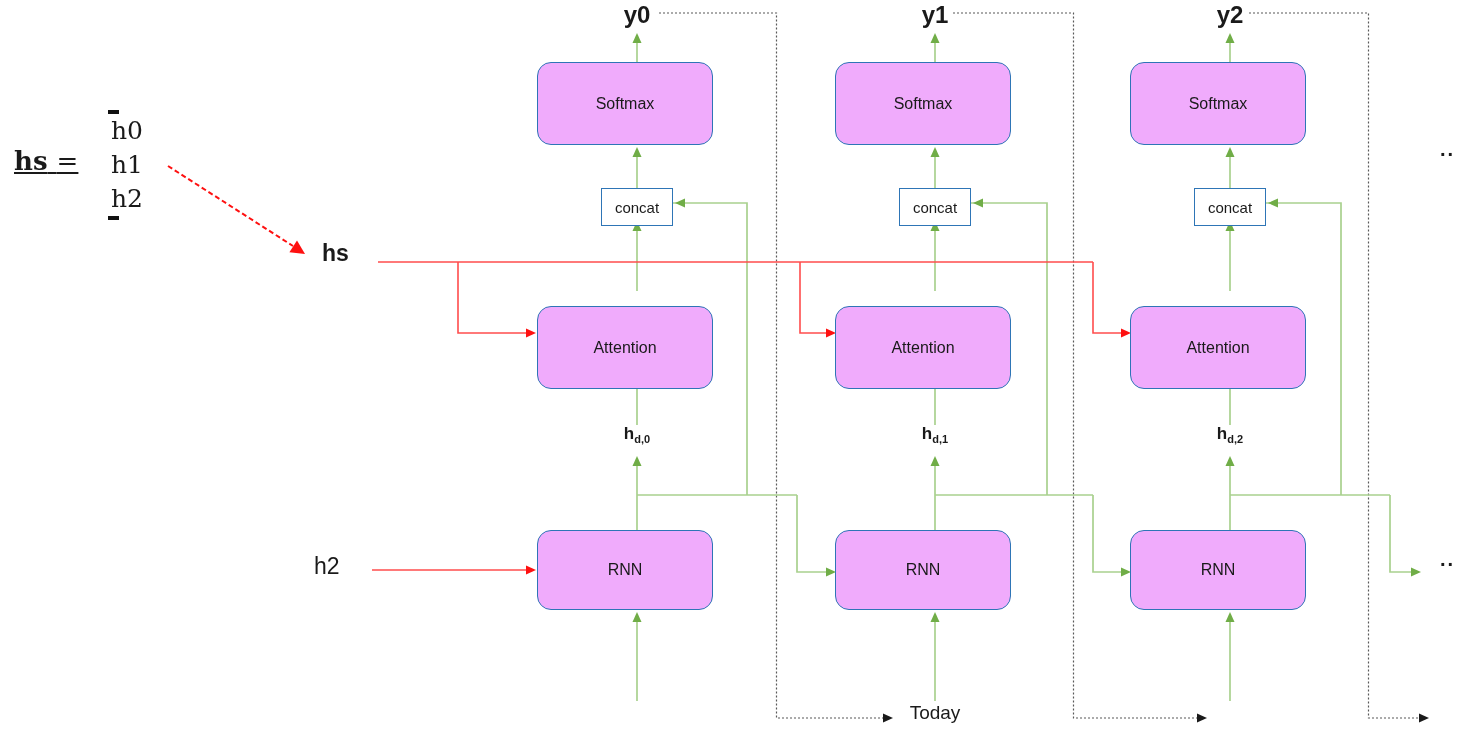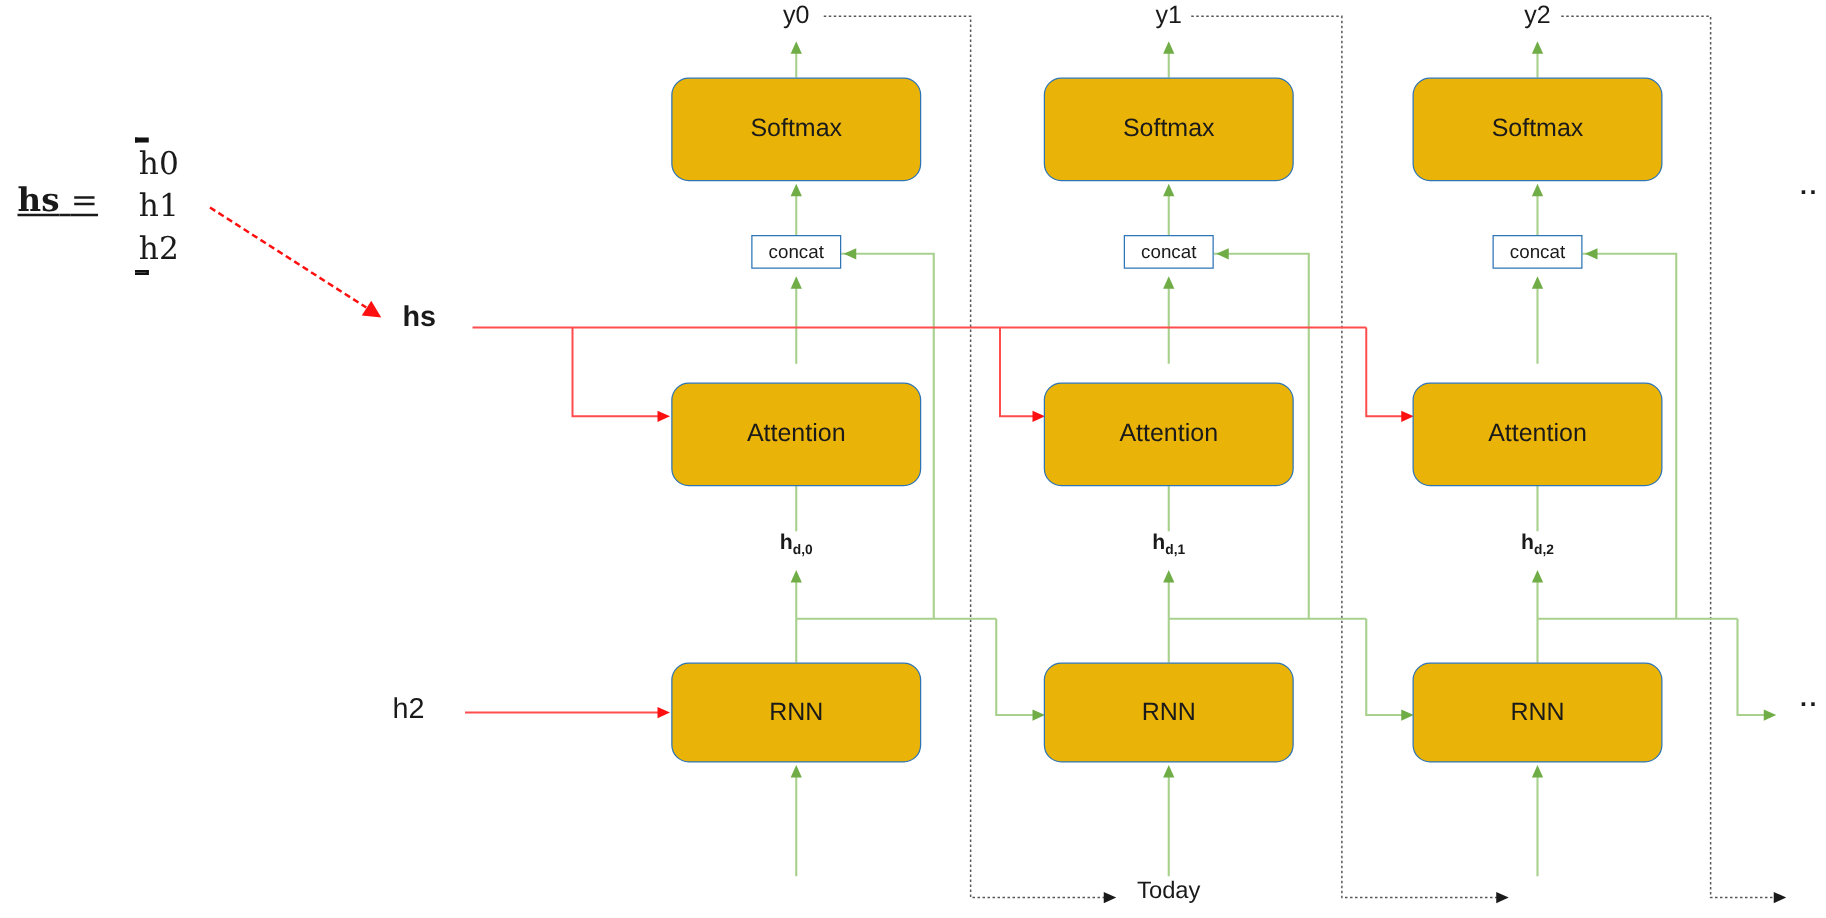--- a/index.html
+++ b/index.html
@@ -1,28 +1,28 @@
 <!DOCTYPE html>
 <html><head>
 <meta charset="utf-8">
 <style>
   html,body{margin:0;padding:0;background:#fff;}
   #canvas{position:relative;width:1461px;height:734px;background:#ffffff;overflow:hidden;
           font-family:"Liberation Sans",sans-serif;color:#1a1a1a;}
   #wires{position:absolute;left:0;top:0;z-index:1;}
   .col{position:absolute;top:0;width:200px;height:734px;z-index:2;}
   .ylbl{position:absolute;top:1px;left:0;width:100%;text-align:center;
-        font-size:20px;font-weight:normal;}
-  .box{position:absolute;left:0;width:200px;border:1.6px solid #2E75B6;border-radius:14px;
-       background:#eab308;display:flex;align-items:center;justify-content:center;
-       font-size:20px;box-sizing:border-box;}
+        font-size:24px;font-weight:bold;}
+  .box{position:absolute;left:0;width:176px;border:1.6px solid #2E75B6;border-radius:14px;
+       background:#f0abfc;display:flex;align-items:center;justify-content:center;
+       font-size:16px;box-sizing:border-box;}
   .softmax{top:62px;height:83px;}
   .attention{top:291px;height:83px;margin-top:15px;}
   .rnn{top:530px;height:80px;}
-  .concat{position:absolute;top:188px;left:64px;width:72px;height:27px;border:1.6px solid #2E75B6;
+  .concat{position:absolute;top:188px;left:64px;width:72px;height:38px;border:1.6px solid #2E75B6;
           background:#fff;display:flex;align-items:center;justify-content:center;
           font-size:15px;box-sizing:border-box;}
   .hd{position:absolute;top:424px;left:0;width:100%;text-align:center;
       font-size:17px;font-weight:bold;}
   .hd sub{font-size:11px;font-weight:bold;}
   .input{position:absolute;top:702px;left:0;width:100%;text-align:center;font-size:19px;}
   .freelbl{position:absolute;z-index:2;}
   #hs-line-label{left:322px;top:240px;font-size:23px;font-weight:bold;}
   #h2-label{left:314px;top:553px;font-size:23px;}
   .mx-eq{left:14px;top:146px;font-size:26px;font-weight:bold;

